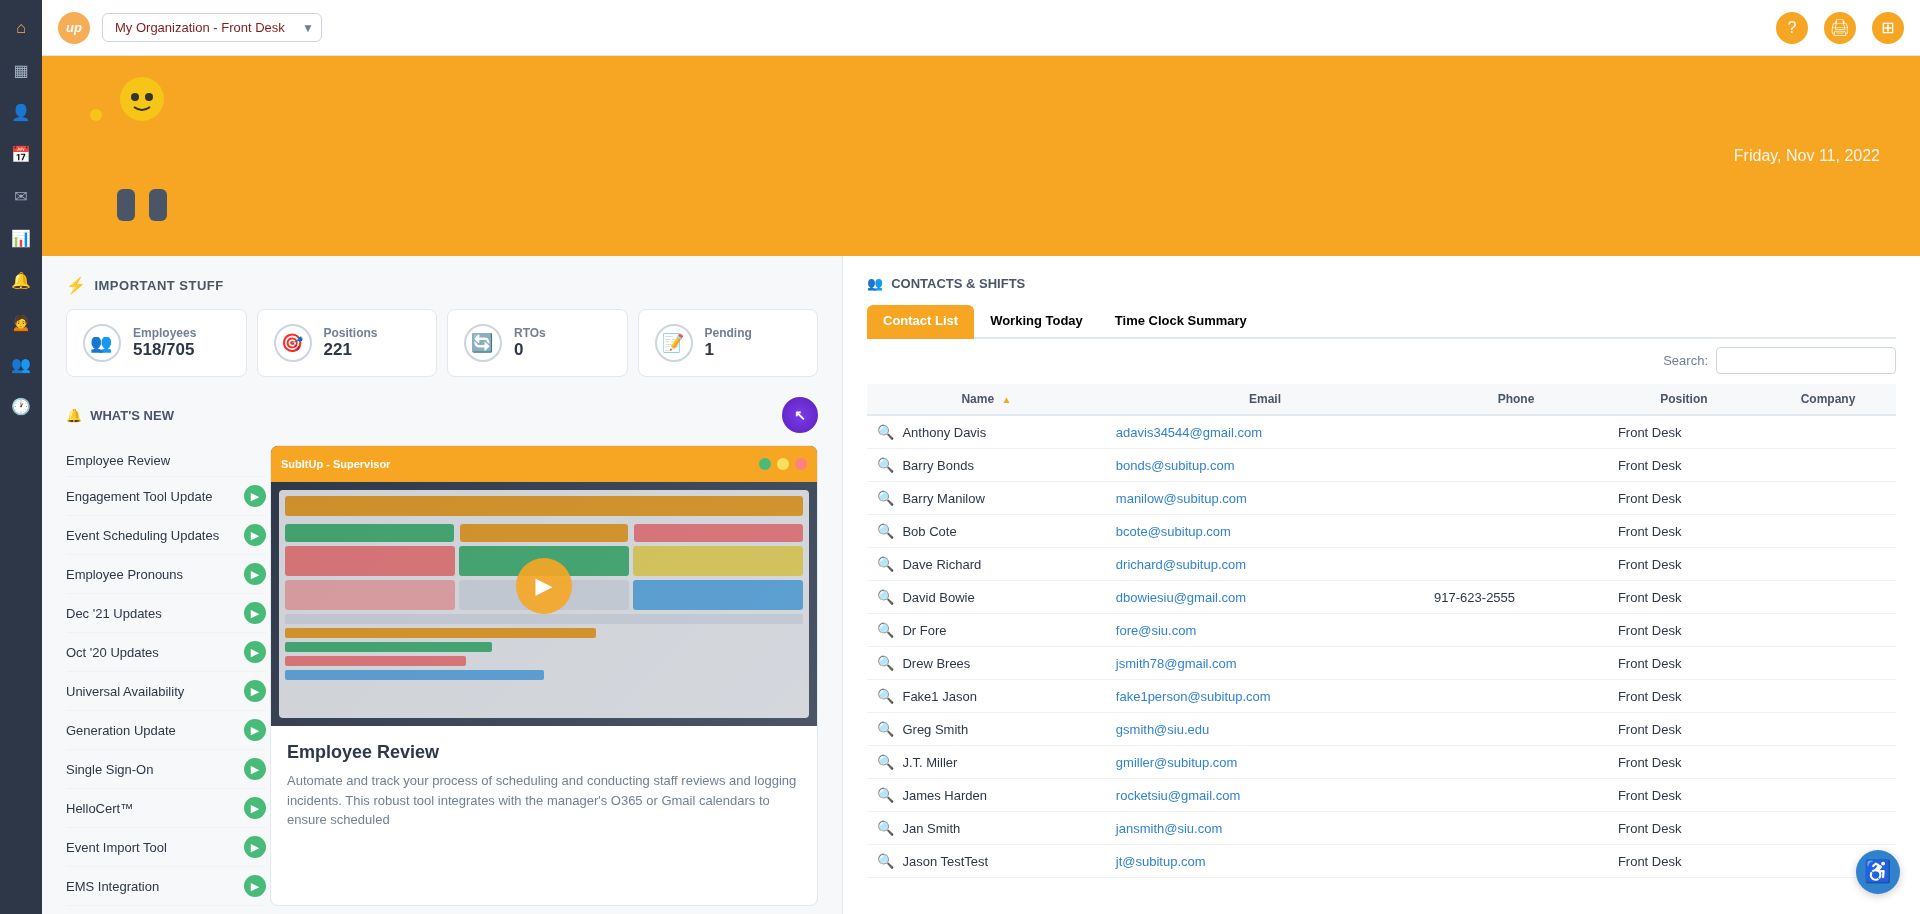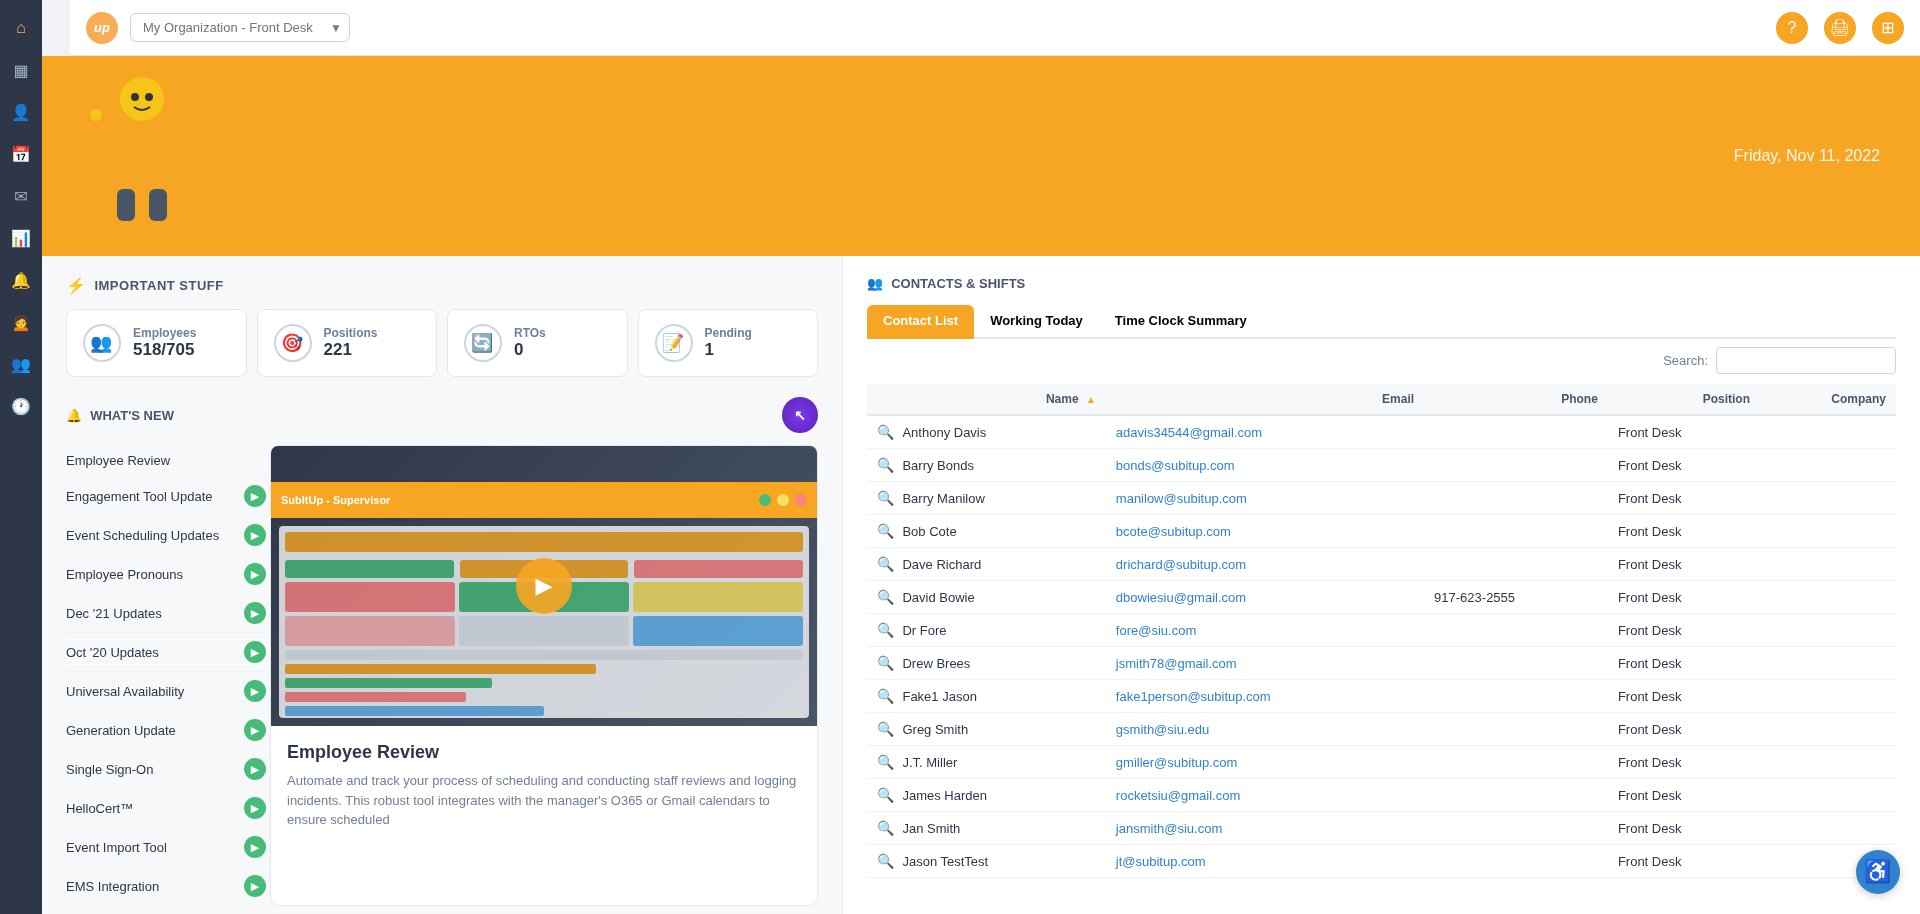--- a/index.html
+++ b/index.html
@@ -40,41 +40,40 @@
 
     
     .topbar {
       background: #fff;
       height: 56px;
       display: flex;
       align-items: center;
       padding: 0 16px;
       border-bottom: 1px solid #e2e8f0;
       flex-shrink: 0;
-      margin-left: 28px;
     }
     .topbar-logo {
       width: 32px;
       height: 32px;
       background: #f6ad55;
       border-radius: 50%;
       display: flex;
       align-items: center;
       justify-content: center;
       color: #fff;
       font-weight: bold;
       font-size: 14px;
       margin-right: 12px;
     }
     .org-selector {
       border: 1px solid #cbd5e0;
       border-radius: 6px;
       padding: 6px 28px 6px 12px;
       font-size: 13px;
-      color: #737373;
+      color: #7f1d1d;
       background: #fff;
       appearance: none;
       cursor: pointer;
       width: 220px;
       position: relative;
     }
     .org-selector-wrapper {
       position: relative;
       display: flex;
       align-items: center;
@@ -282,21 +281,20 @@
       display: flex;
       flex-direction: column;
     }
     .video-topbar {
       background: #f6a623;
       height: 36px;
       display: flex;
       align-items: center;
       padding: 12px 10px;
       gap: 8px;
-      margin-top: 36px;
     }
     .video-body {
       flex: 1;
       padding: 8px;
       overflow: hidden;
       position: relative;
     }
     .video-play-btn {
       position: absolute;
       top: 50%;
@@ -401,21 +399,21 @@
       outline: none;
     }
 
     
     .contact-table {
       width: 100%;
       border-collapse: collapse;
       font-size: 13px;
     }
     .contact-table th {
-      text-align: right;
+      text-align: center;
       padding: 8px 10px;
       font-size: 12px;
       font-weight: 700;
       color: #4a5568;
       border-bottom: 2px solid #e2e8f0;
       background: #f7f8fa;
       cursor: pointer;
     }
     .contact-table td {
       padding: 8px 10px;

